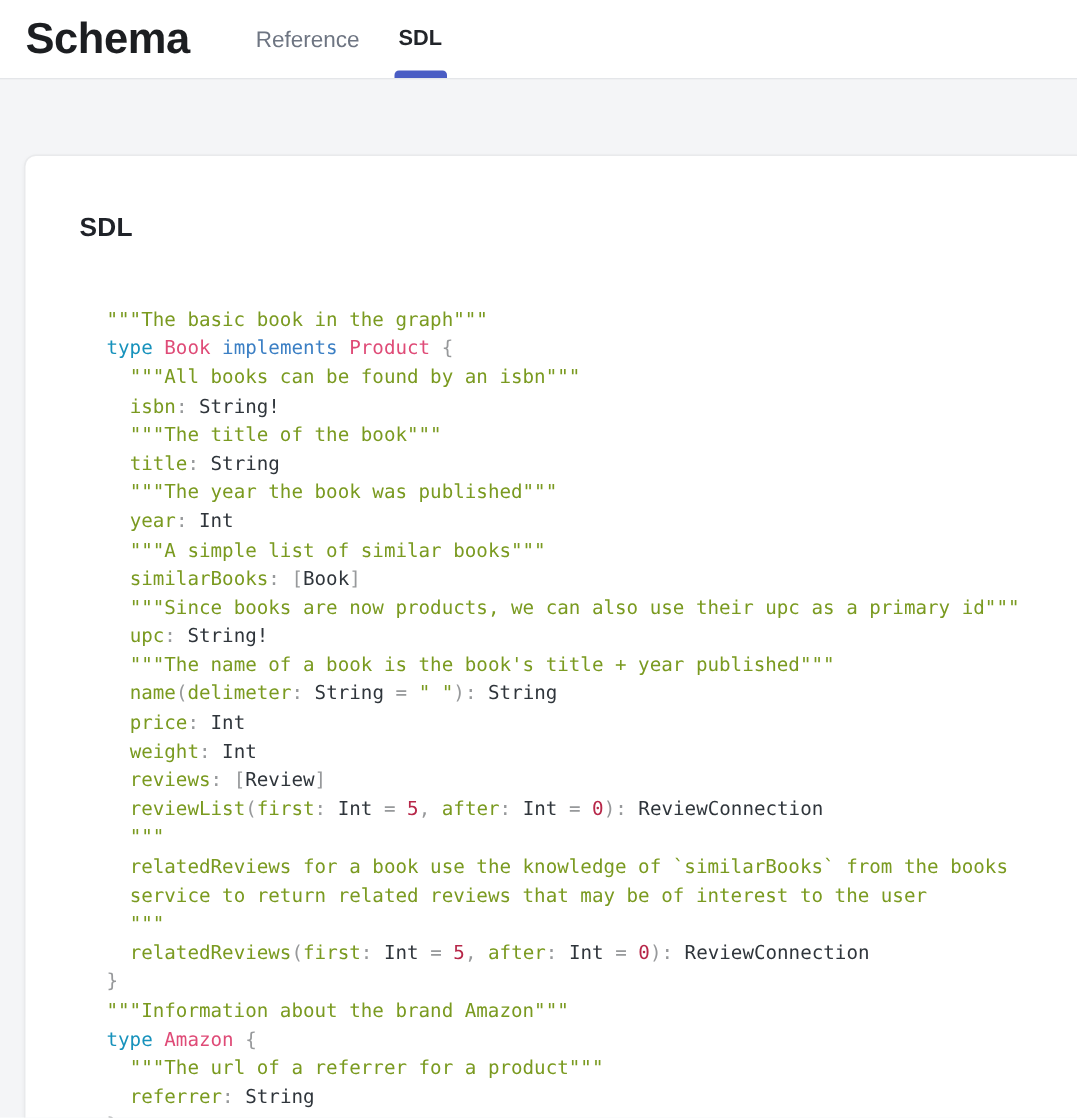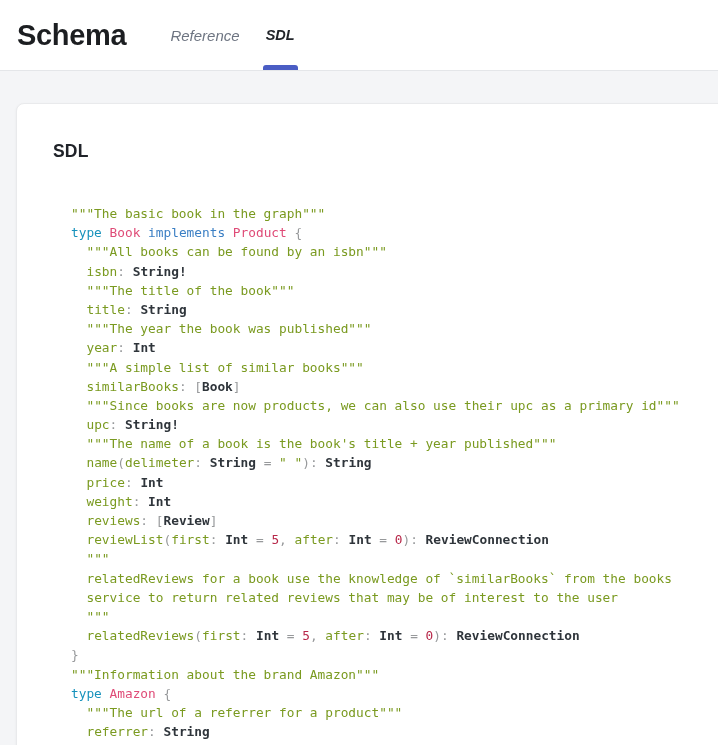--- a/index.html
+++ b/index.html
@@ -16,38 +16,37 @@
   }
   *{box-sizing:border-box;margin:0;padding:0;}
   html,body{width:718px;height:745px;overflow:hidden;}
   body{
     font-family:"Liberation Sans", sans-serif;
     background:var(--page-bg);
     position:relative;
   }
   
   .header{
-    position:absolute;left:0;top:0;right:0;height:71px;
+    position:absolute;left:0;top:0;right:0;height:53px;
     background:#ffffff;
     border-bottom:1px solid #e4e6e9;
     display:flex;align-items:center;
     padding-left:17px;
     z-index:2;
   }
   .page-title{
     font-size:29px;
     font-weight:bold;
     color:#1c1e21;
     letter-spacing:-0.3px;
   }
   .tabs{
     display:flex;
     margin-left:31px;
     height:100%;
-    font-style:italic;
   }
   .tab{
     position:relative;
     display:flex;align-items:center;
     height:100%;
     padding:0 13px;
     font-size:15px;
     color:#6e7582;
     cursor:pointer;
     white-space:nowrap;
@@ -92,21 +91,21 @@
     line-height:19.2px;
     color:var(--c-plain);
     white-space:pre;
   }
   .code-line{height:19.2px;}
   .tk-kw{color:var(--c-kw);}
   .tk-impl{color:var(--c-impl);}
   .tk-cls{color:var(--c-cls);}
   .tk-str{color:var(--c-str);}
   .tk-punc{color:var(--c-punc);}
-  .tk-scal{color:var(--c-scal);font-weight:700;}
+  .tk-scal{color:var(--c-scal);font-weight:400;}
   .tk-num{color:var(--c-num);}
   .tk-plain{color:var(--c-plain);}
 </style>
 </head>
 <body>
 
 <div class="header">
   <div class="page-title">Schema</div>
   <div class="tabs">
     <div class="tab">

